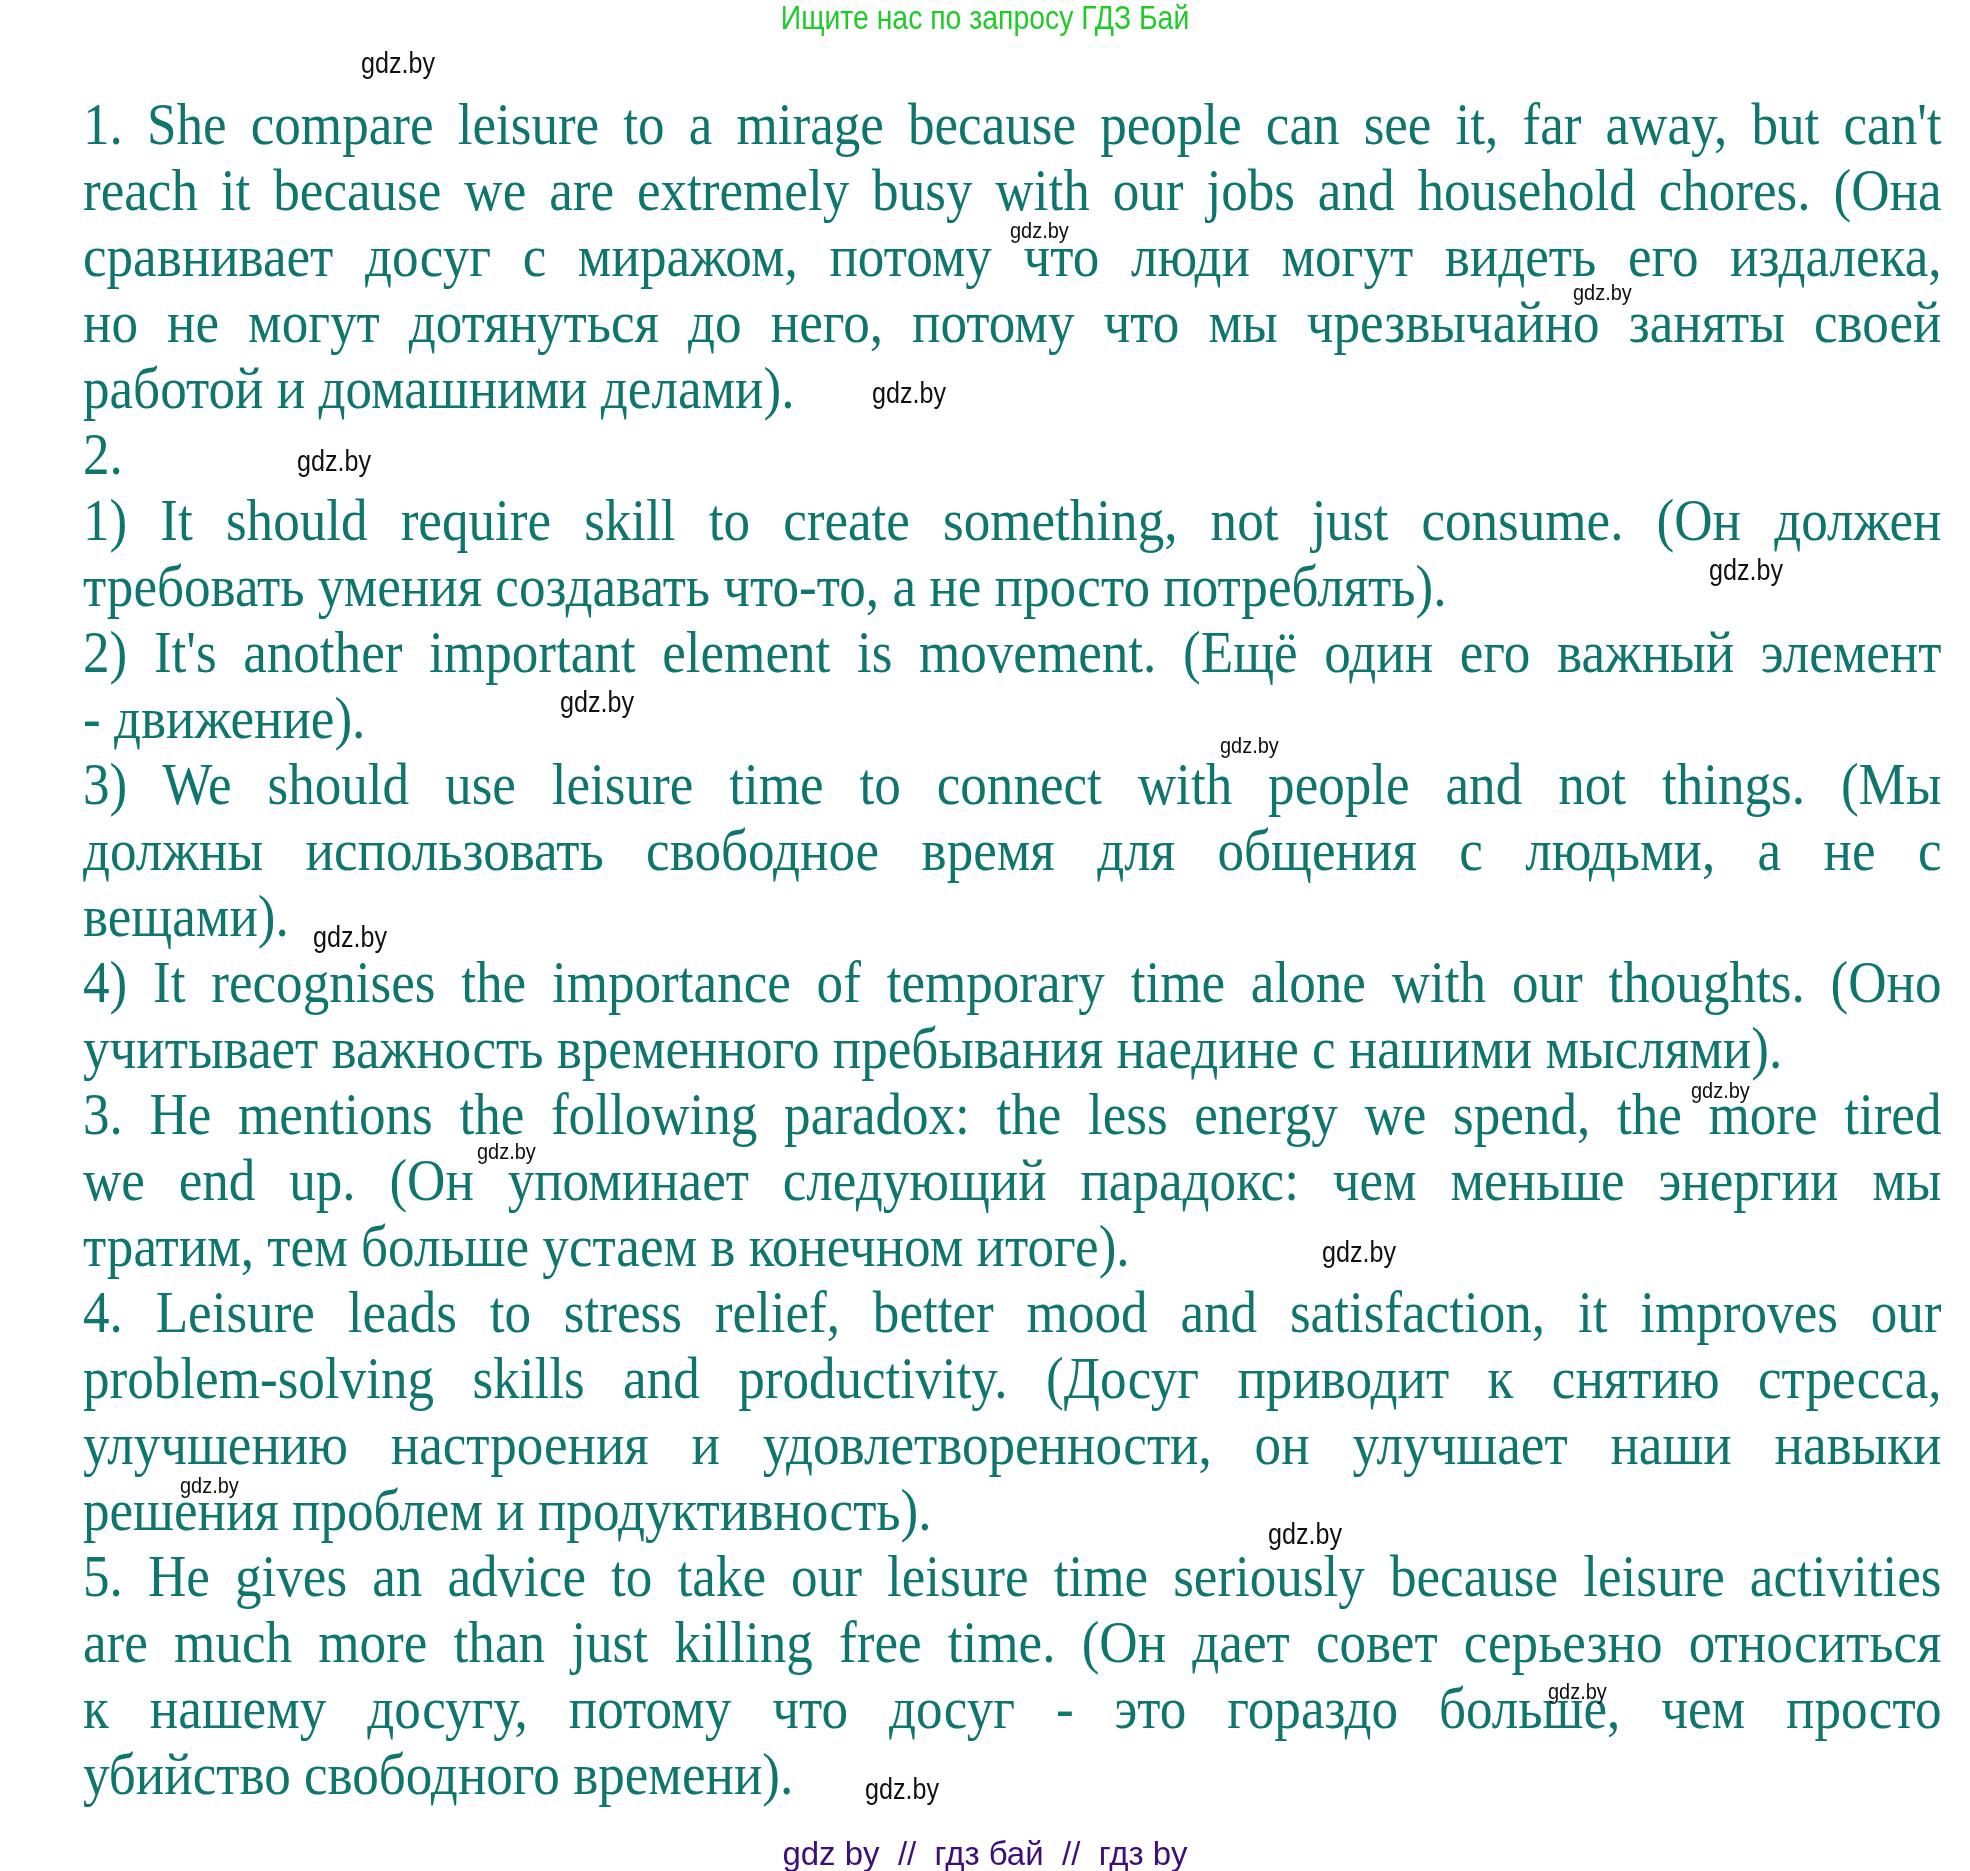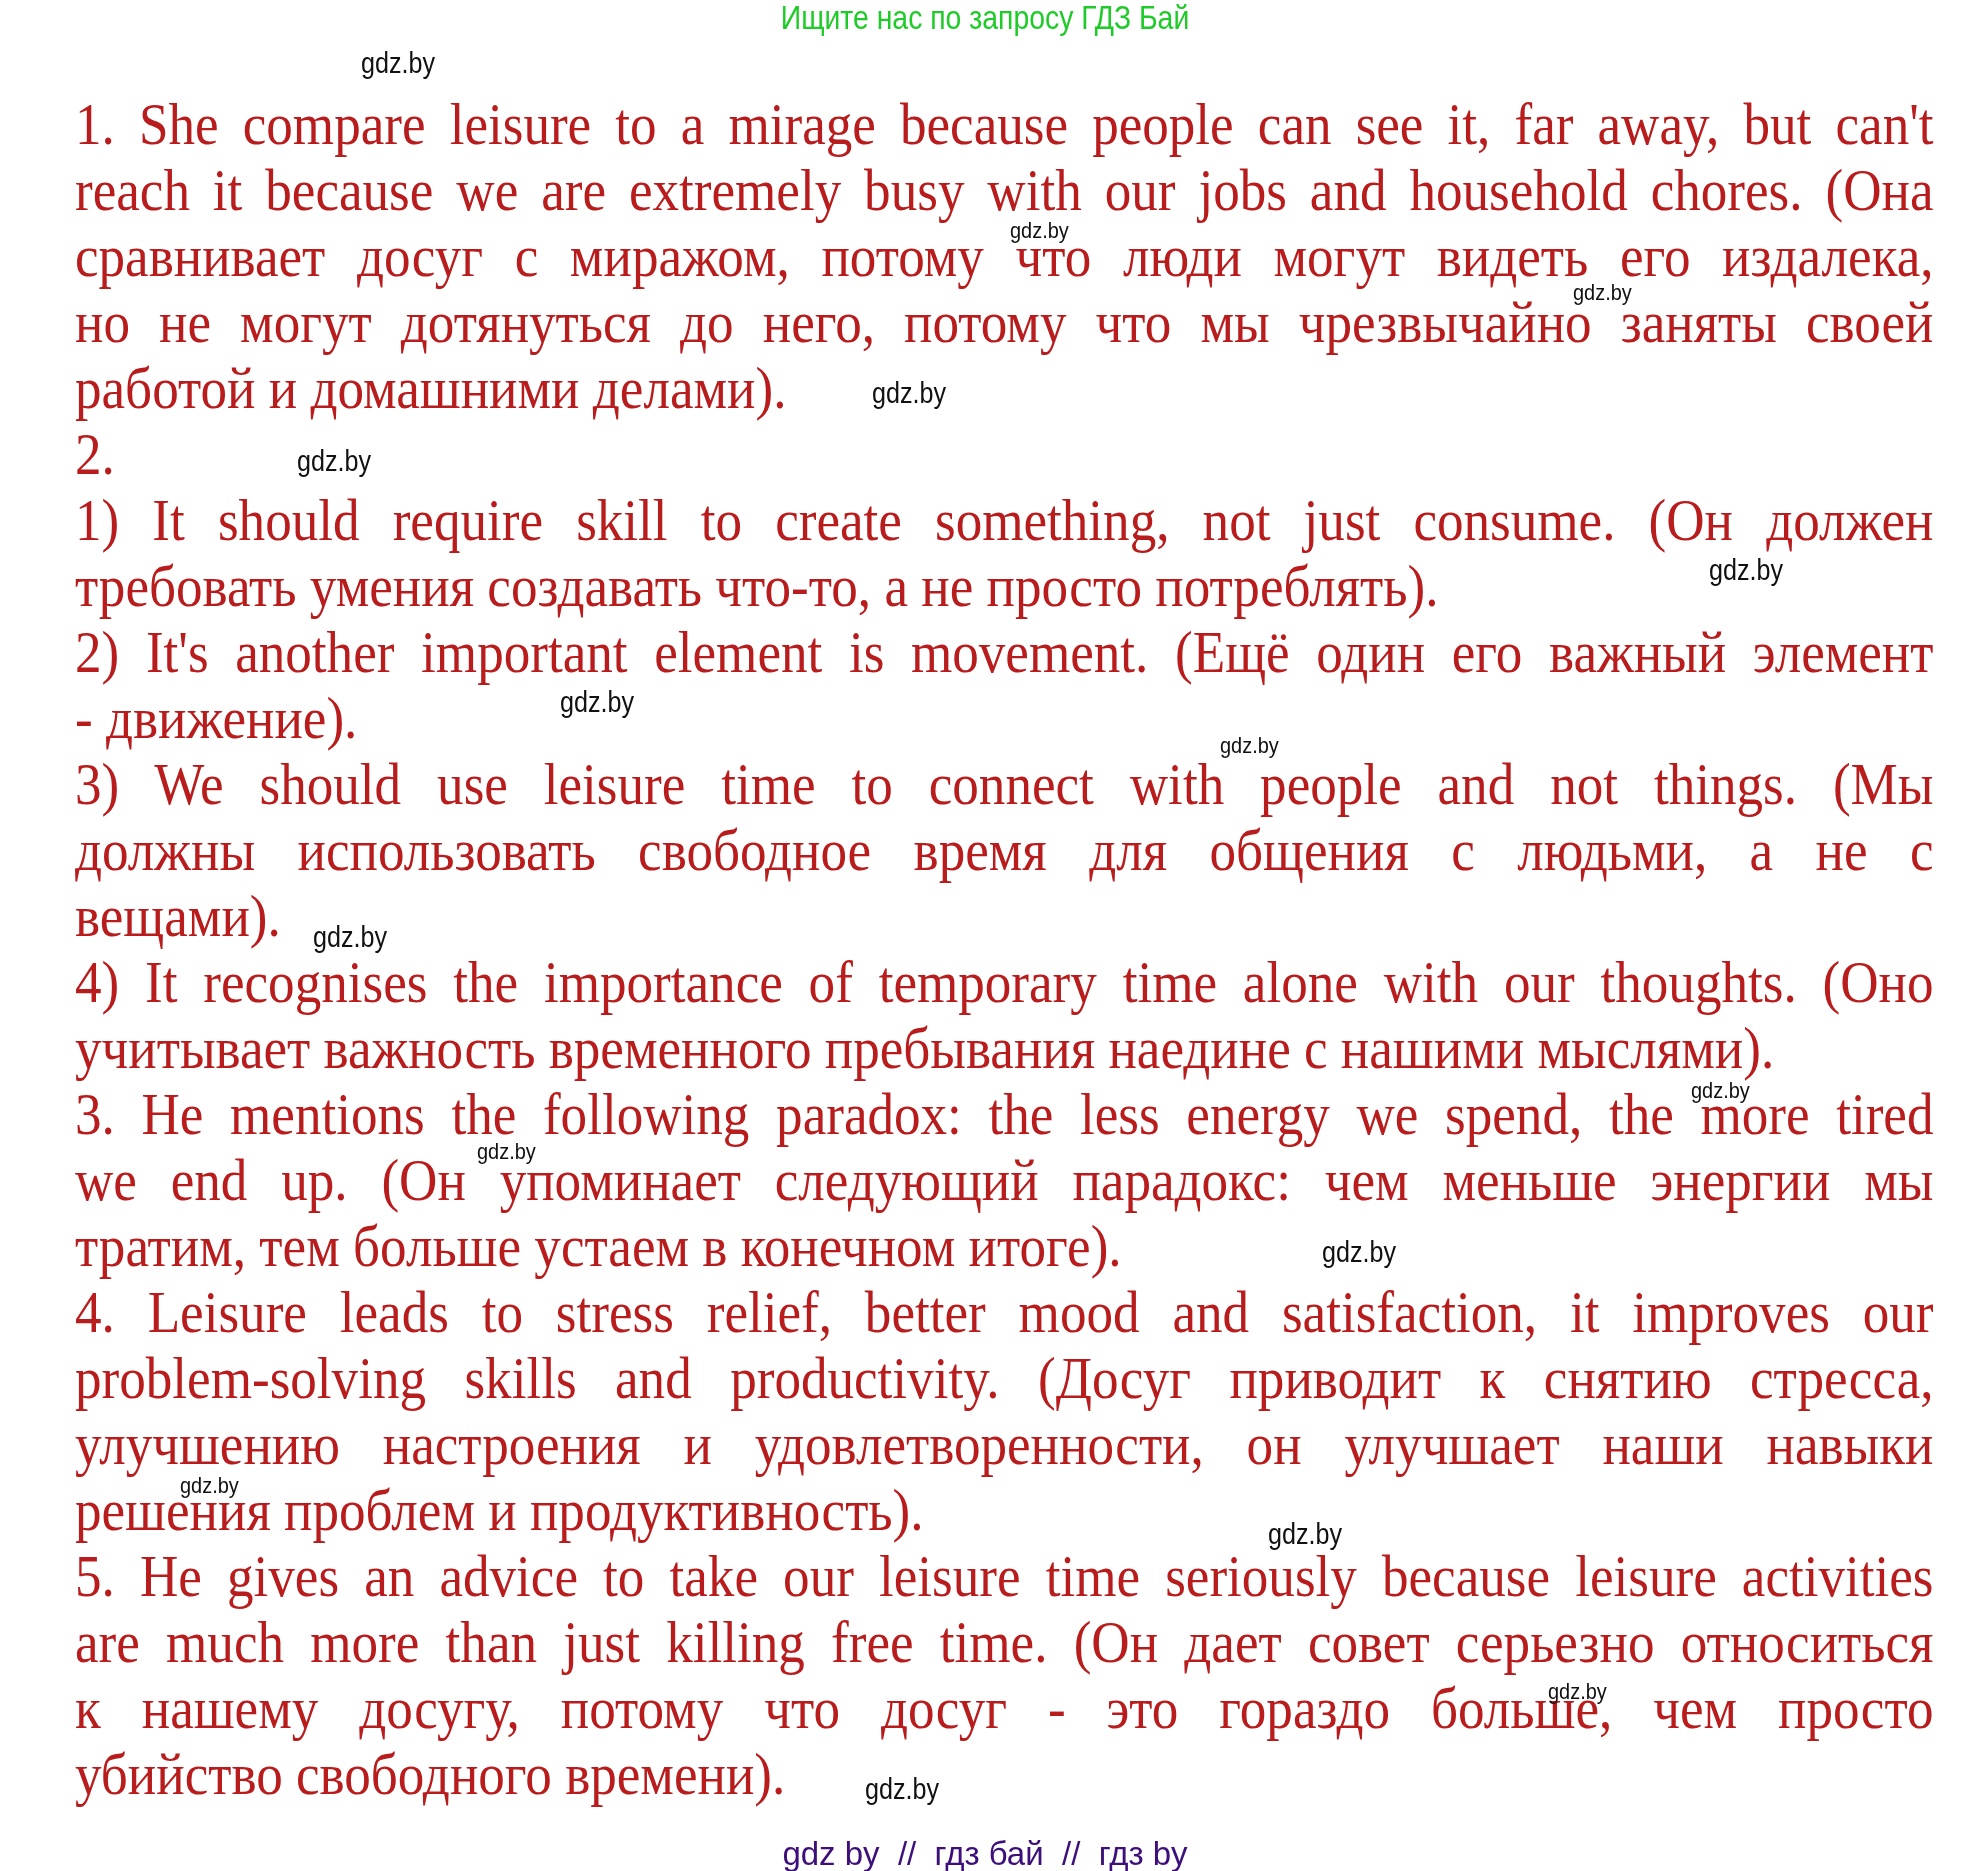--- a/index.html
+++ b/index.html
@@ -8,23 +8,23 @@
     position: absolute; top: 0; left: 0; width: 1970px; text-align: center;
     font-family: "Liberation Sans", sans-serif; font-size: 33px; line-height: 35px;
     color: #1ecb28; transform: scaleX(0.86); transform-origin: 985px 0;
   }
   .footer {
     position: absolute; top: 1834px; left: 0; width: 1970px; text-align: center;
     font-family: "Liberation Sans", sans-serif; font-size: 33px; line-height: 39px;
     color: #3d0f7a; white-space: pre;
   }
   .doc {
-    position: absolute; left: 75px; top: 91px; width: 1859px;
+    position: absolute; left: 83px; top: 91px; width: 1859px;
     font-family: "Liberation Serif", serif; font-size: 59px; line-height: 66px;
-    color: #b91c1c;
+    color: #0f766e;
   }
   .line {
     display: block; height: 66px; white-space: nowrap; overflow: visible;
     transform-origin: 0 0;
   }
   .line.justify { text-align: justify; text-align-last: justify; white-space: normal; }
   .wm {
     position: absolute; font-family: "Liberation Sans", sans-serif; color: #111;
     transform: scaleX(0.88); transform-origin: 0 0; white-space: nowrap;
   }

